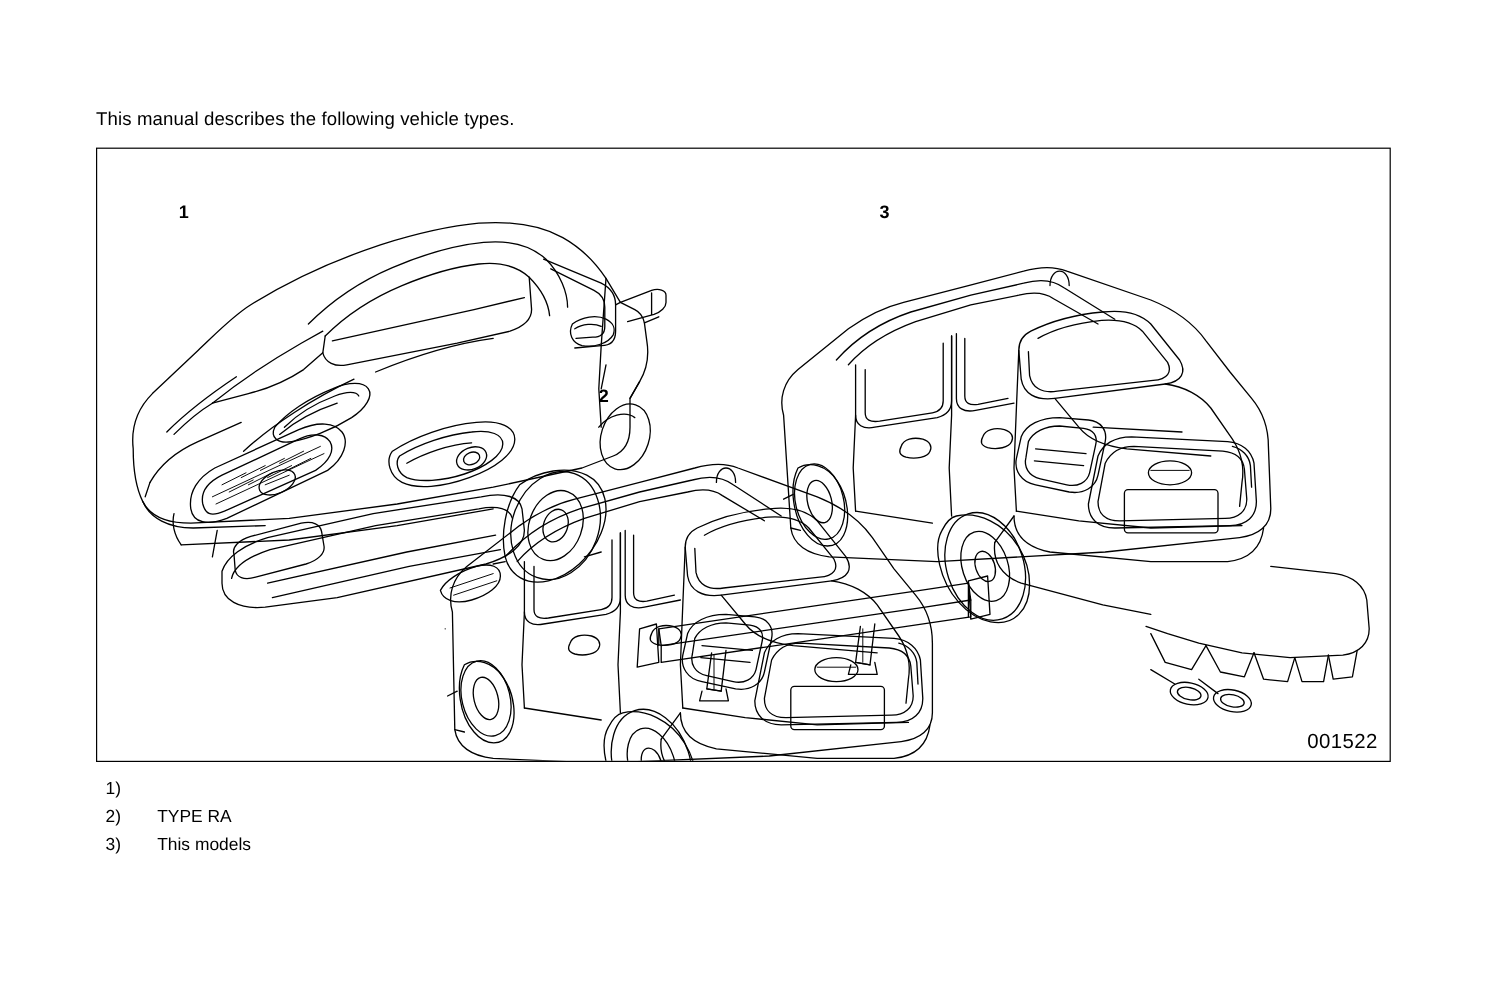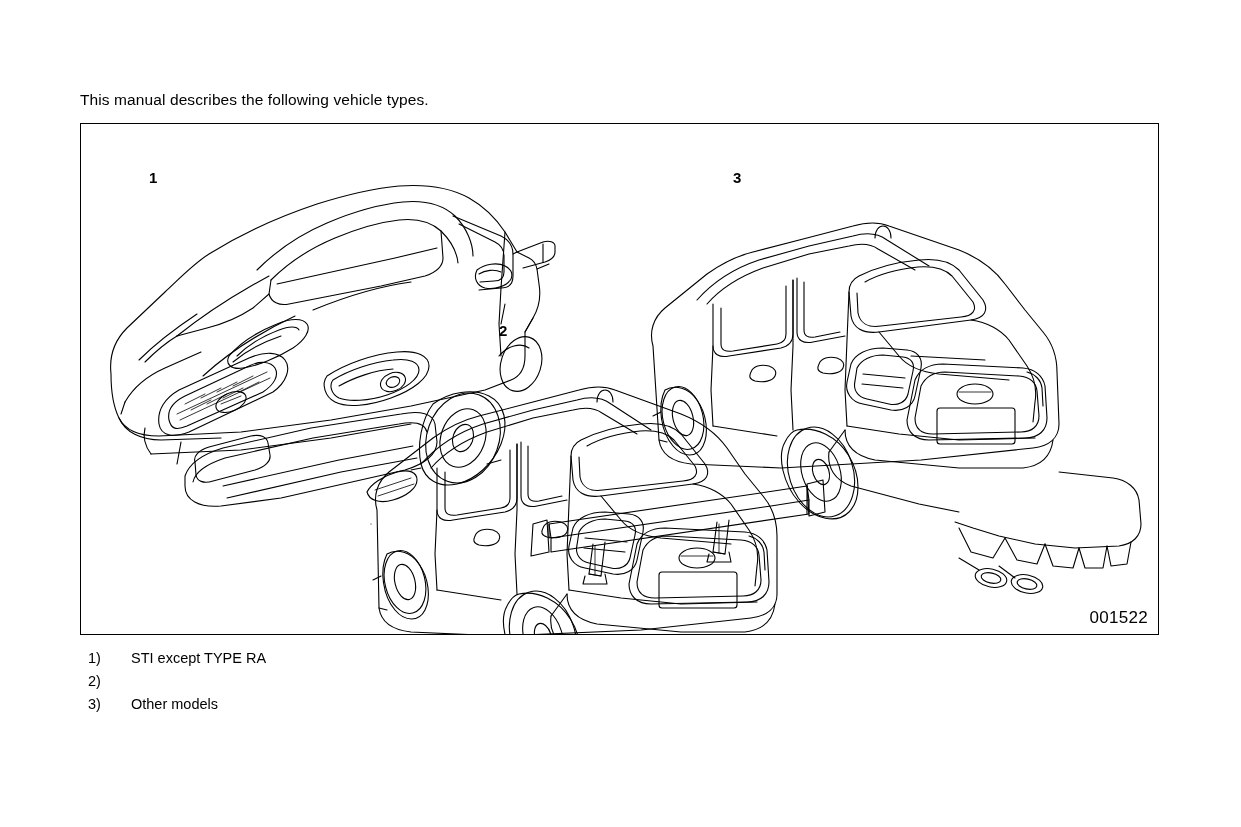--- a/index.html
+++ b/index.html
@@ -484,24 +484,24 @@
     <span class="callout callout-1">1</span>
     <span class="callout callout-2">2</span>
     <span class="callout callout-3">3</span>
 
     <span class="figure-id">001522</span>
   </div>
 
   <div class="legend">
     <div class="legend-row">
       <span class="legend-num">1)</span>
-      <span class="legend-label">STI except TYPE RA</span>
     </div>
     <div class="legend-row">
       <span class="legend-num">2)</span>
+      <span class="legend-label">TYPE RA</span>
     </div>
     <div class="legend-row">
       <span class="legend-num">3)</span>
-      <span class="legend-label">Other models</span>
+      <span class="legend-label">This models</span>
     </div>
   </div>
 
 </div>
 
 </body></html>

